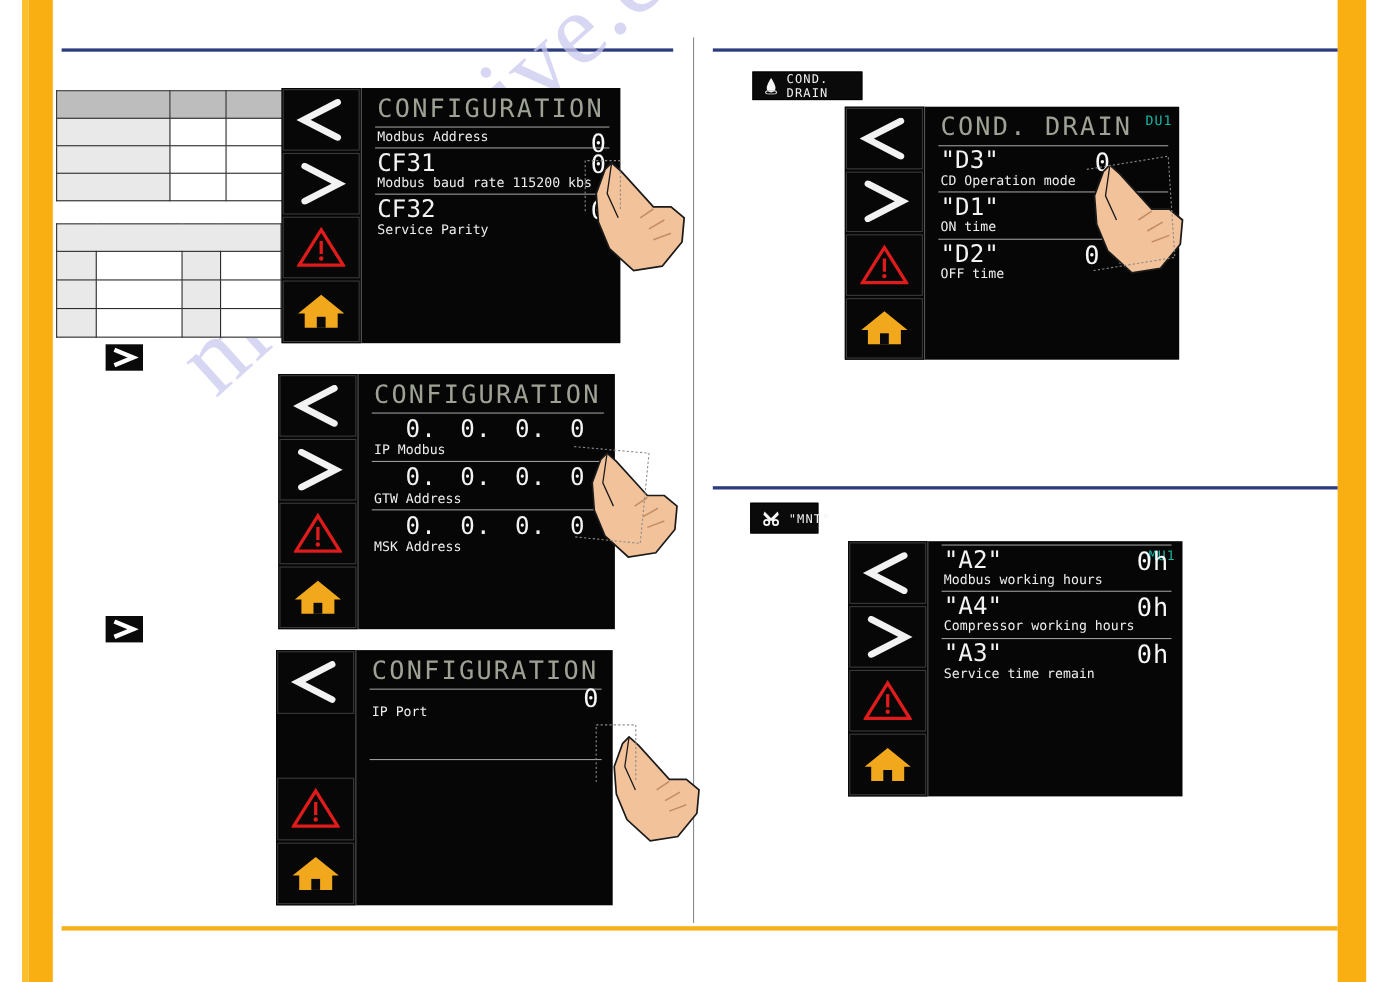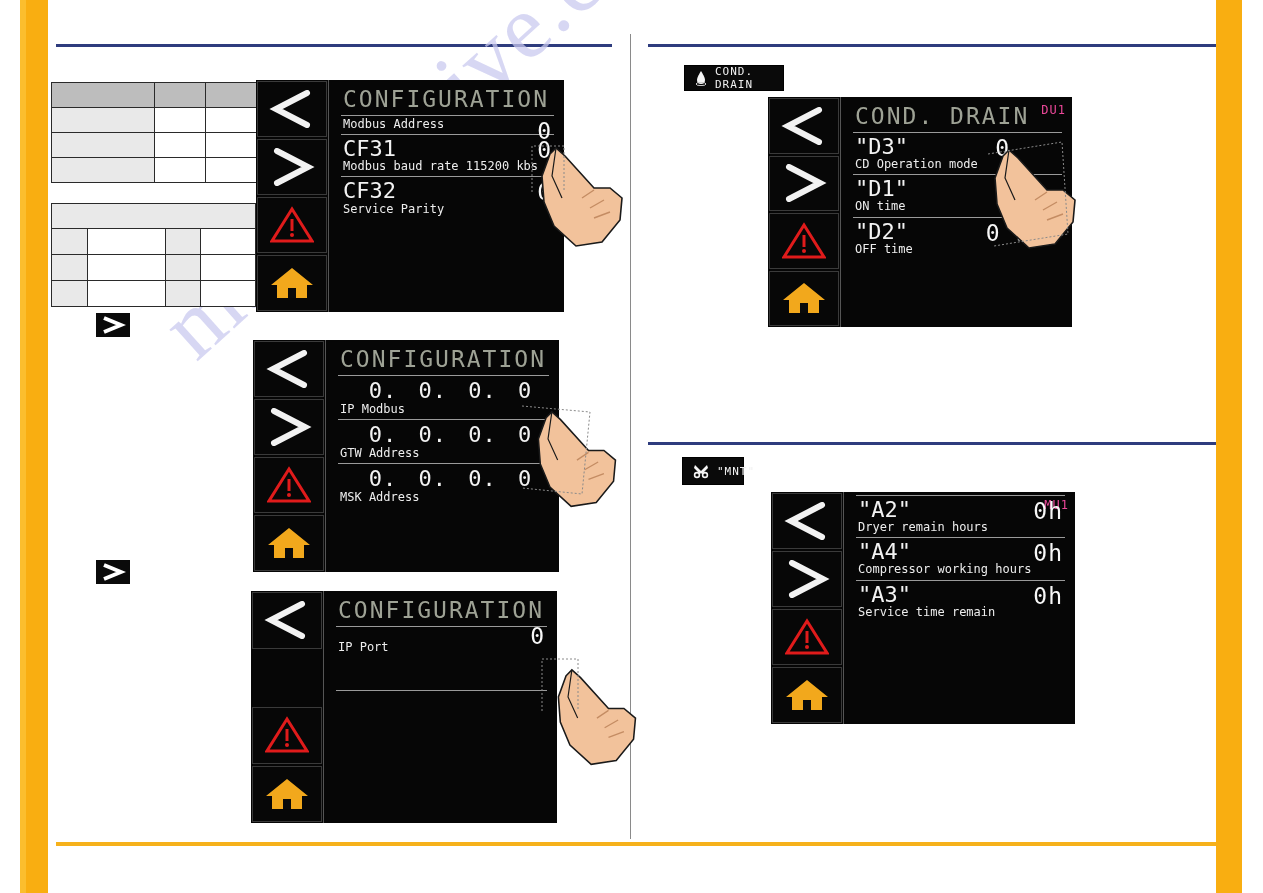--- a/index.html
+++ b/index.html
@@ -62,21 +62,21 @@
                display:flex;align-items:center;justify-content:center;box-sizing:border-box;}
   .hmi .navbtn.empty{border:none;background:#060606;}
   .hmi .screen{flex:1;padding:2px 8px 0 10px;position:relative;box-sizing:border-box;
                border-left:1px solid #555;}
   .hmi .title{
     color:#9ea295;font-size:23px;letter-spacing:2px;
     font-family:"DejaVu Sans Mono", monospace;padding:4px 0 2px 4px;
     white-space:nowrap;
   }
   .hmi .badge{
-    position:absolute;right:6px;top:6px;color:#ec4899;font-size:12px;
+    position:absolute;right:6px;top:6px;color:#14b8a6;font-size:12px;
     font-family:"DejaVu Sans Mono", monospace;letter-spacing:1px;text-align:center;
   }
   .hmi .hline{height:1px;background:#9a9a9a;margin:1px 2px 0 2px;}
   .hmi .row{position:relative;padding:2px 2px 2px 4px;}
   .hmi .code{
     color:#f2f2f2;font-size:22px;font-family:"DejaVu Sans Mono", monospace;
     line-height:1.05;letter-spacing:0px;
   }
   .hmi .desc{
     color:#ededed;font-size:12px;font-family:"DejaVu Sans Mono", monospace;
@@ -457,21 +457,21 @@
           <polygon points="23,4 44,21 38,21 38,34 8,34 8,21 2,21" fill="#f2a81c"></polygon>
           <rect x="19" y="24" width="8" height="10" fill="#0a0a0a"></rect>
         </svg>
     </div>
   </div>
   <div class="screen">
     <div class="badge">MU1</div>
     <div class="hline"></div>
     <div class="row">
       <div class="code">"A2"</div>
-      <div class="desc">Dryer remain hours</div>
+      <div class="desc">Modbus working hours</div>
       <div class="val">0h</div>
     </div>
     <div class="hline"></div>
     <div class="row">
       <div class="code">"A4"</div>
       <div class="desc">Compressor working hours</div>
       <div class="val">0h</div>
     </div>
     <div class="hline"></div>
     <div class="row">

